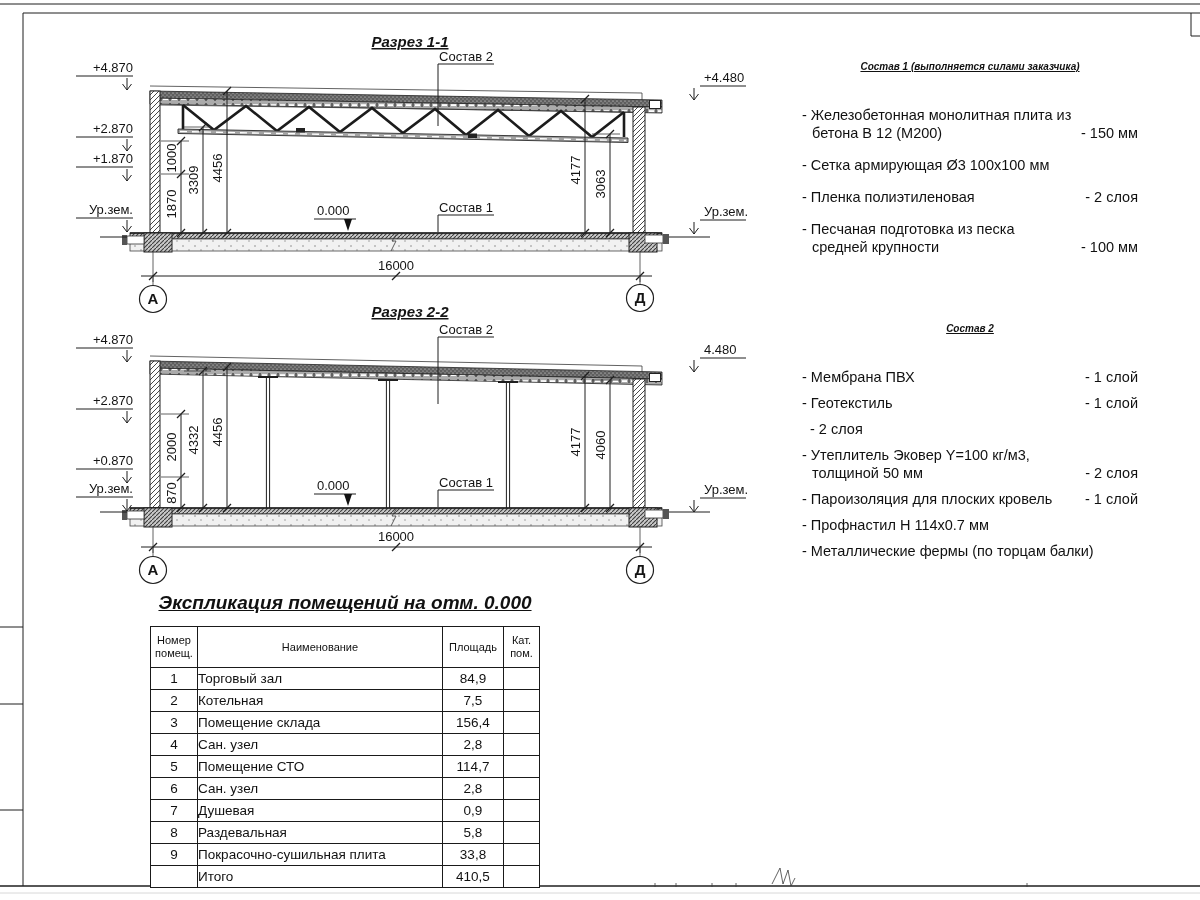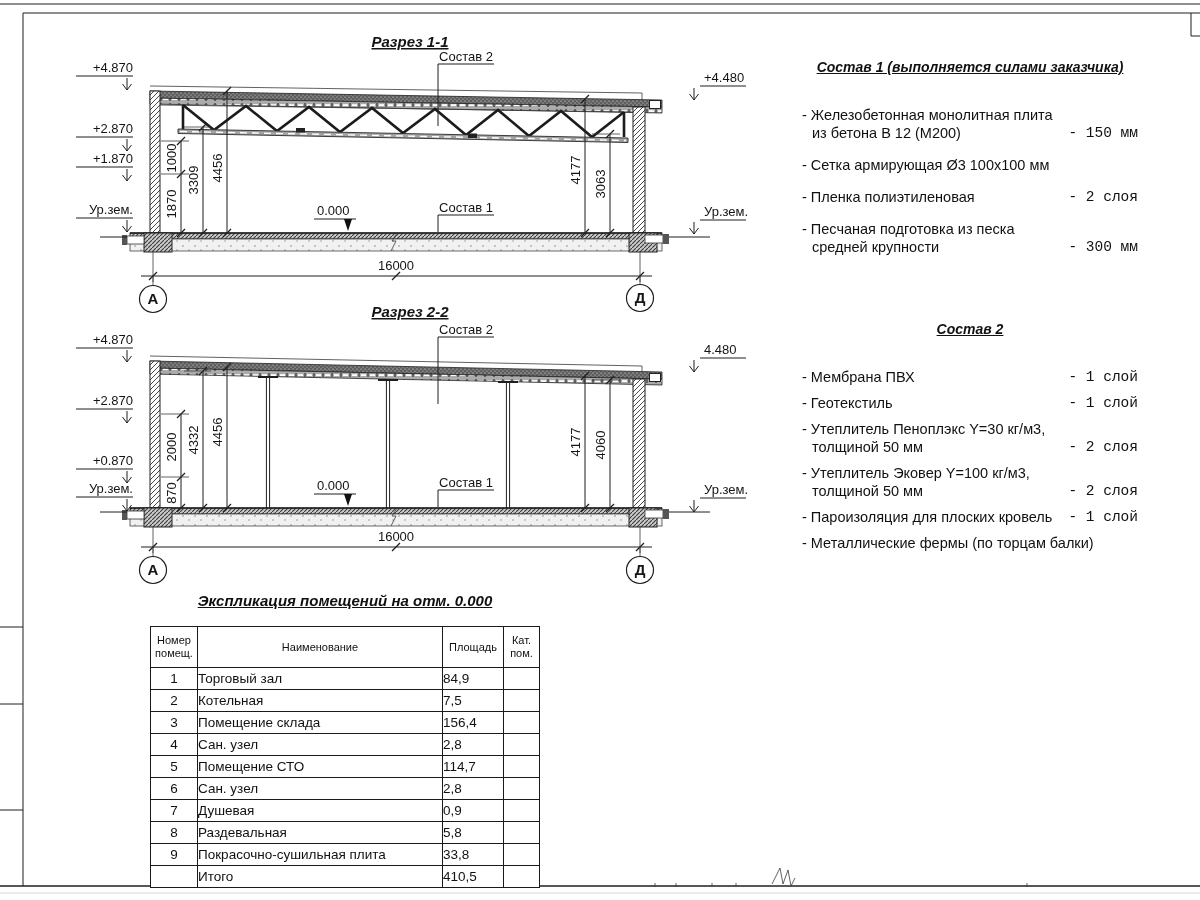--- a/index.html
+++ b/index.html
@@ -12,37 +12,37 @@
   .thin{stroke:#3a3a3a;stroke-width:0.8;fill:none;}
   .tick{stroke:#1f1f1f;stroke-width:1.3;}
   .truss{stroke:#1c1c1c;stroke-width:2.6;fill:none;stroke-linejoin:miter;}
   .dim{font-size:13px;}
   .lbl{font-size:13px;}
   .ttl{font-size:15px;font-weight:bold;font-style:italic;text-decoration:underline;}
   .axis{font-size:15px;font-weight:bold;}
   .overlay{position:absolute;}
   .comp{width:336px;font-size:14.5px;line-height:18px;}
   .comp-title{text-align:center;font-weight:bold;font-style:italic;text-decoration:underline;
-              font-size:14px;white-space:nowrap;margin-bottom:30px;}
+              font-size:10px;white-space:nowrap;margin-bottom:30px;}
   .comp-row{display:flex;align-items:flex-end;}
   .comp1 .comp-row{margin-bottom:14px;}
   .comp2 .comp-row{margin-bottom:8px;}
   .comp-t{flex:1;padding-left:10px;text-indent:-10px;}
-  .comp-v{white-space:nowrap;padding-left:8px;font-family:Liberation Mono, monospace;}
-  .expl-title{left:150px;top:592px;width:390px;text-align:center;font-size:15px;
+  .comp-v{white-space:nowrap;padding-left:8px;}
+  .expl-title{left:150px;top:592px;width:390px;text-align:center;font-size:19px;
               font-weight:bold;font-style:italic;text-decoration:underline;}
   table.expl{border-collapse:collapse;table-layout:fixed;width:385px;background:#fff;}
   table.expl td,table.expl th{border:1.2px solid #1a1a1a;font-weight:normal;
               font-size:13.5px;padding:0;overflow:hidden;}
   table.expl th{font-size:11px;line-height:1.15;height:40px;text-align:center;}
   table.expl td{height:21px;}
   .c-num{width:46px;text-align:center;}
   .c-name{width:244px;text-align:left;}
   td.c-name{padding-left:7px;}
-  .c-area{width:60px;text-align:left;}
+  .c-area{width:60px;text-align:center;}
   .c-cat{width:35px;text-align:center;}
 </style>
 </head>
 <body>
 
 <div id="sheet">
 
 <svg width="1200" height="900" viewBox="0 0 1200 900">
   <defs>
     <pattern id="pat-wall" width="5" height="5" patternUnits="userSpaceOnUse">
@@ -368,45 +368,48 @@
   <div class="comp-row">
     <div class="comp-t">- Сетка армирующая Ø3 100х100 мм</div>
     <div class="comp-v"></div>
   </div>
   <div class="comp-row">
     <div class="comp-t">- Пленка полиэтиленовая</div>
     <div class="comp-v">- 2 слоя</div>
   </div>
   <div class="comp-row">
     <div class="comp-t">- Песчаная подготовка из песка средней крупности</div>
-    <div class="comp-v">- 300 мм</div>
+    <div class="comp-v">- 100 мм</div>
   </div>
 </div>
 
 <div class="overlay comp comp2" style="left:802px;top:320px;">
   <div class="comp-title">Состав 2</div>
   <div class="comp-row">
     <div class="comp-t">- Мембрана ПВХ</div>
     <div class="comp-v">- 1 слой</div>
   </div>
   <div class="comp-row">
     <div class="comp-t">- Геотекстиль</div>
     <div class="comp-v">- 1 слой</div>
   </div>
   <div class="comp-row">
-    <div class="comp-t">- Утеплитель Пеноплэкс Y=30 кг/м3, толщиной 50 мм</div>
     <div class="comp-v">- 2 слоя</div>
   </div>
   <div class="comp-row">
     <div class="comp-t">- Утеплитель Эковер Y=100 кг/м3, толщиной 50 мм</div>
     <div class="comp-v">- 2 слоя</div>
   </div>
   <div class="comp-row">
     <div class="comp-t">- Пароизоляция для плоских кровель</div>
     <div class="comp-v">- 1 слой</div>
+  </div>
+  <div class="comp-row">
+    <div class="comp-t">- Профнастил Н 114х0.7 мм</div>
+    <div class="comp-v"></div>
   </div>
   <div class="comp-row">
     <div class="comp-t">- Металлические фермы (по торцам балки)</div>
     <div class="comp-v"></div>
   </div>
 </div>
 
 <div class="overlay expl-title">Экспликация помещений на отм. 0.000</div>
 
 <div class="overlay" style="left:150px;top:626px;">

